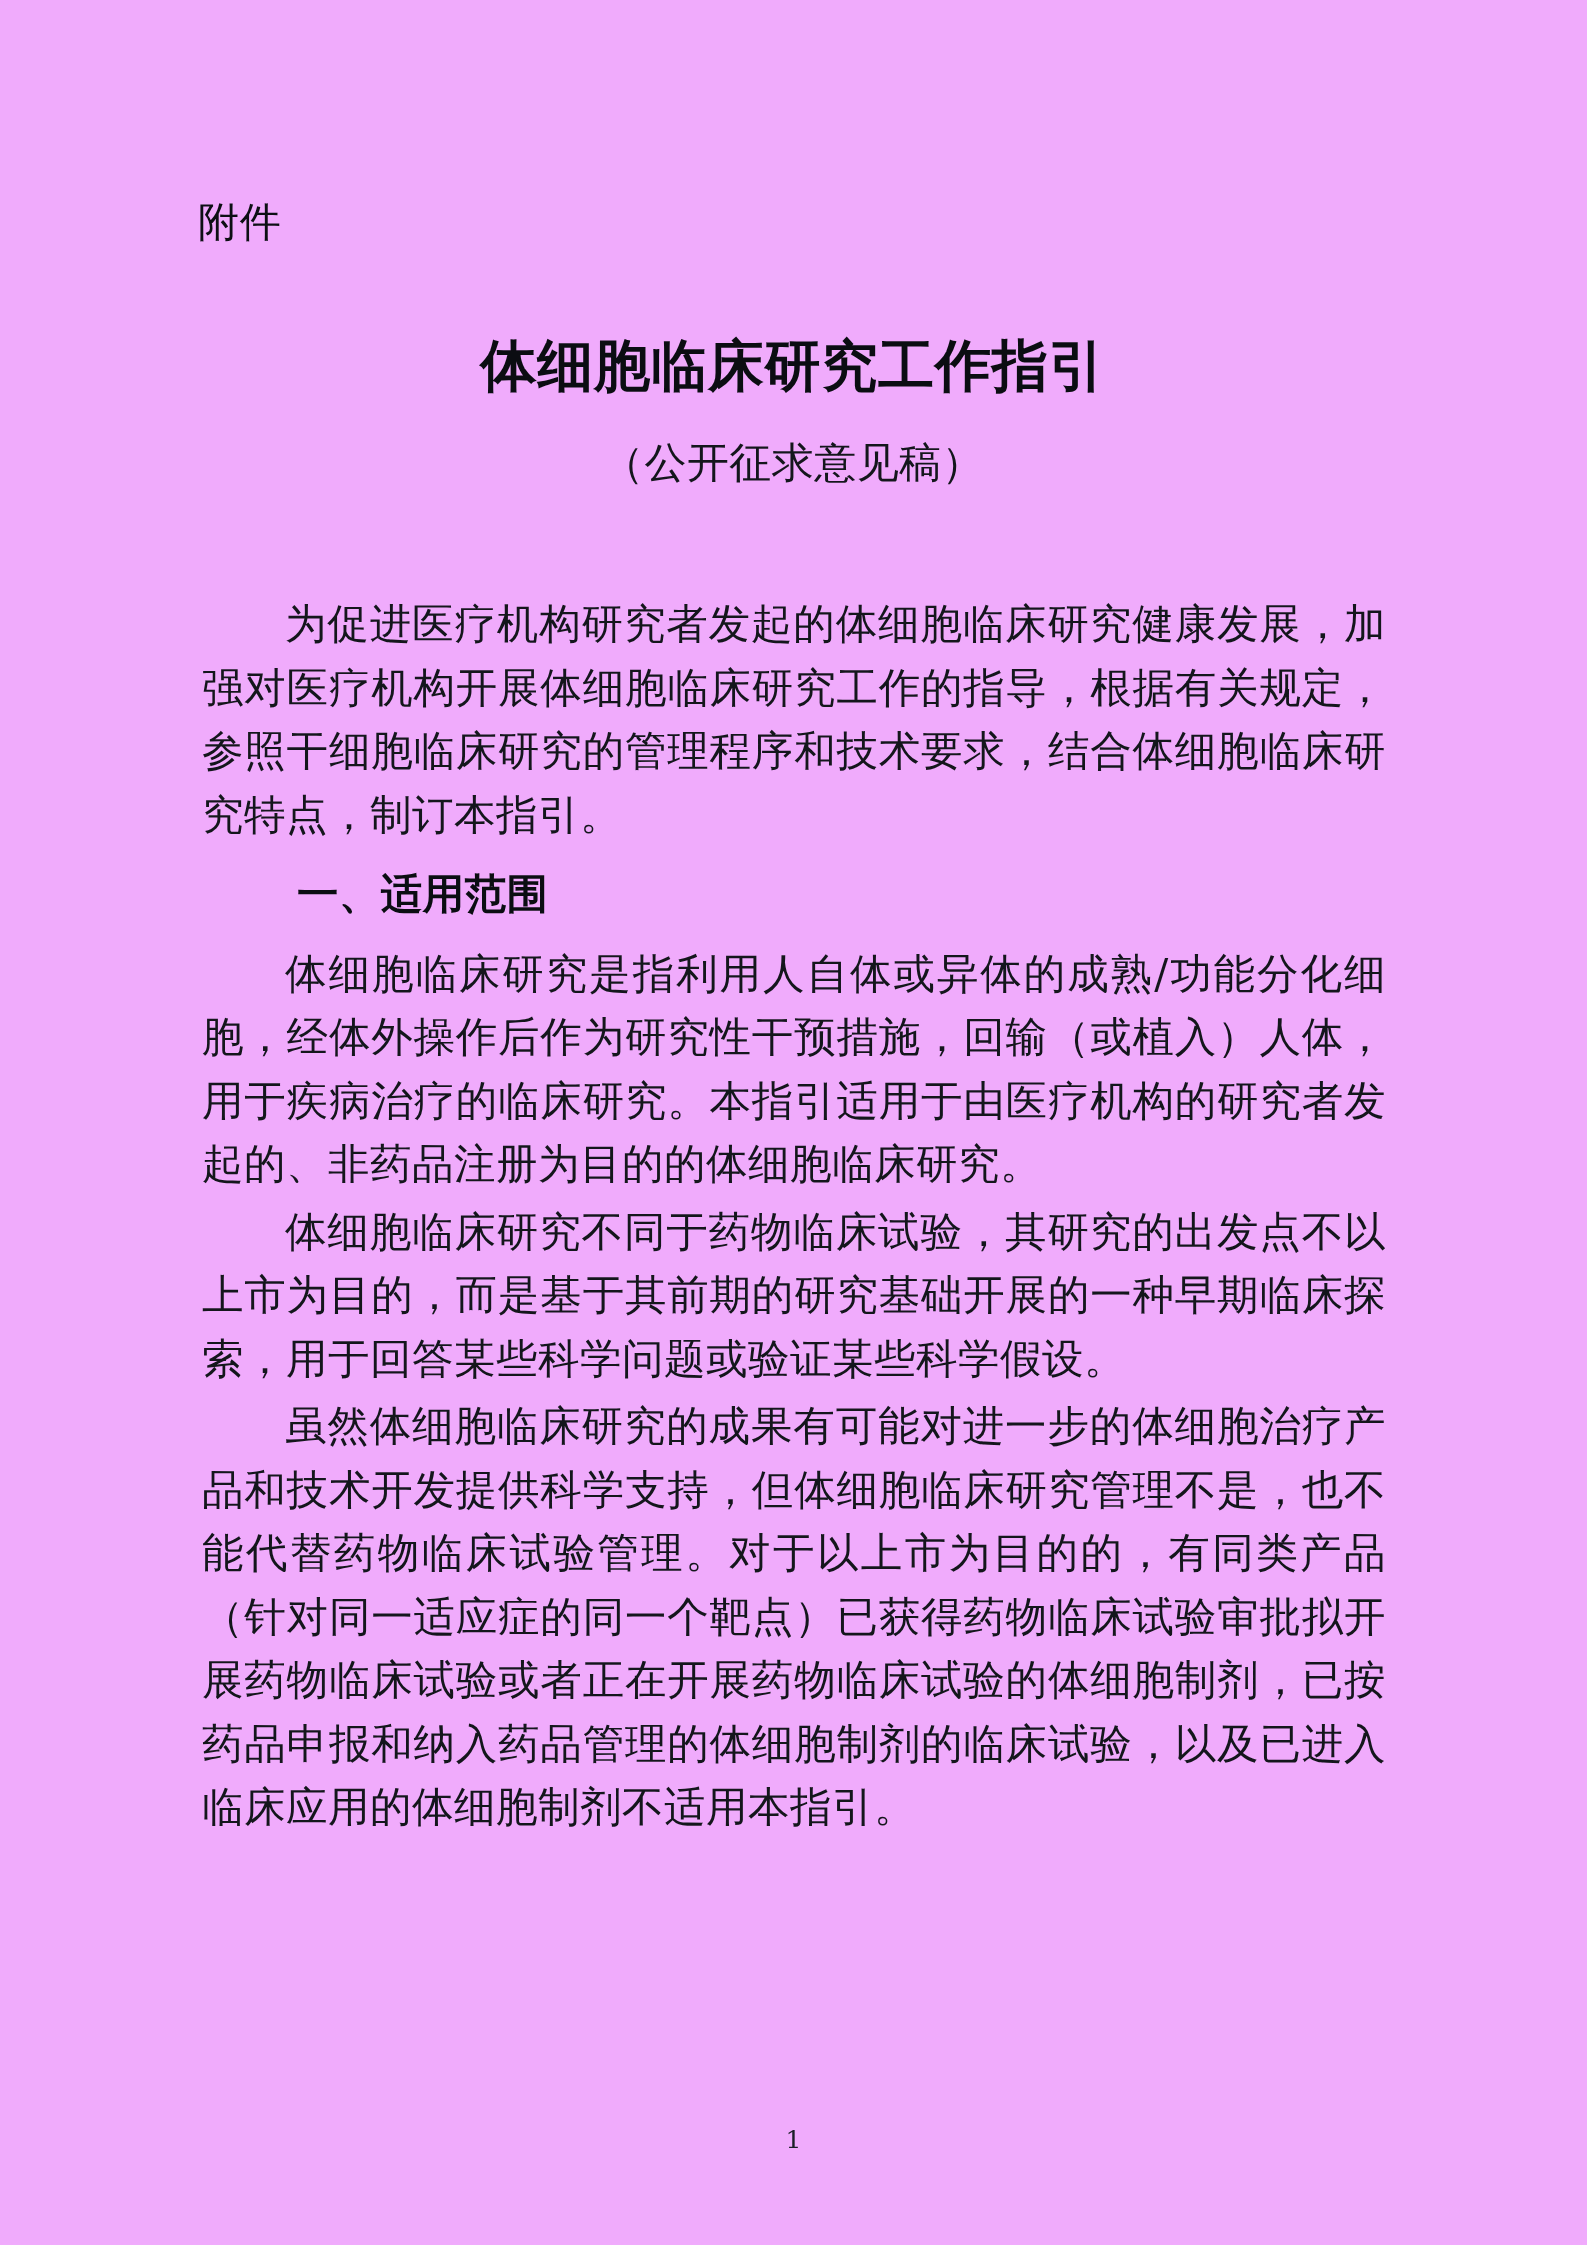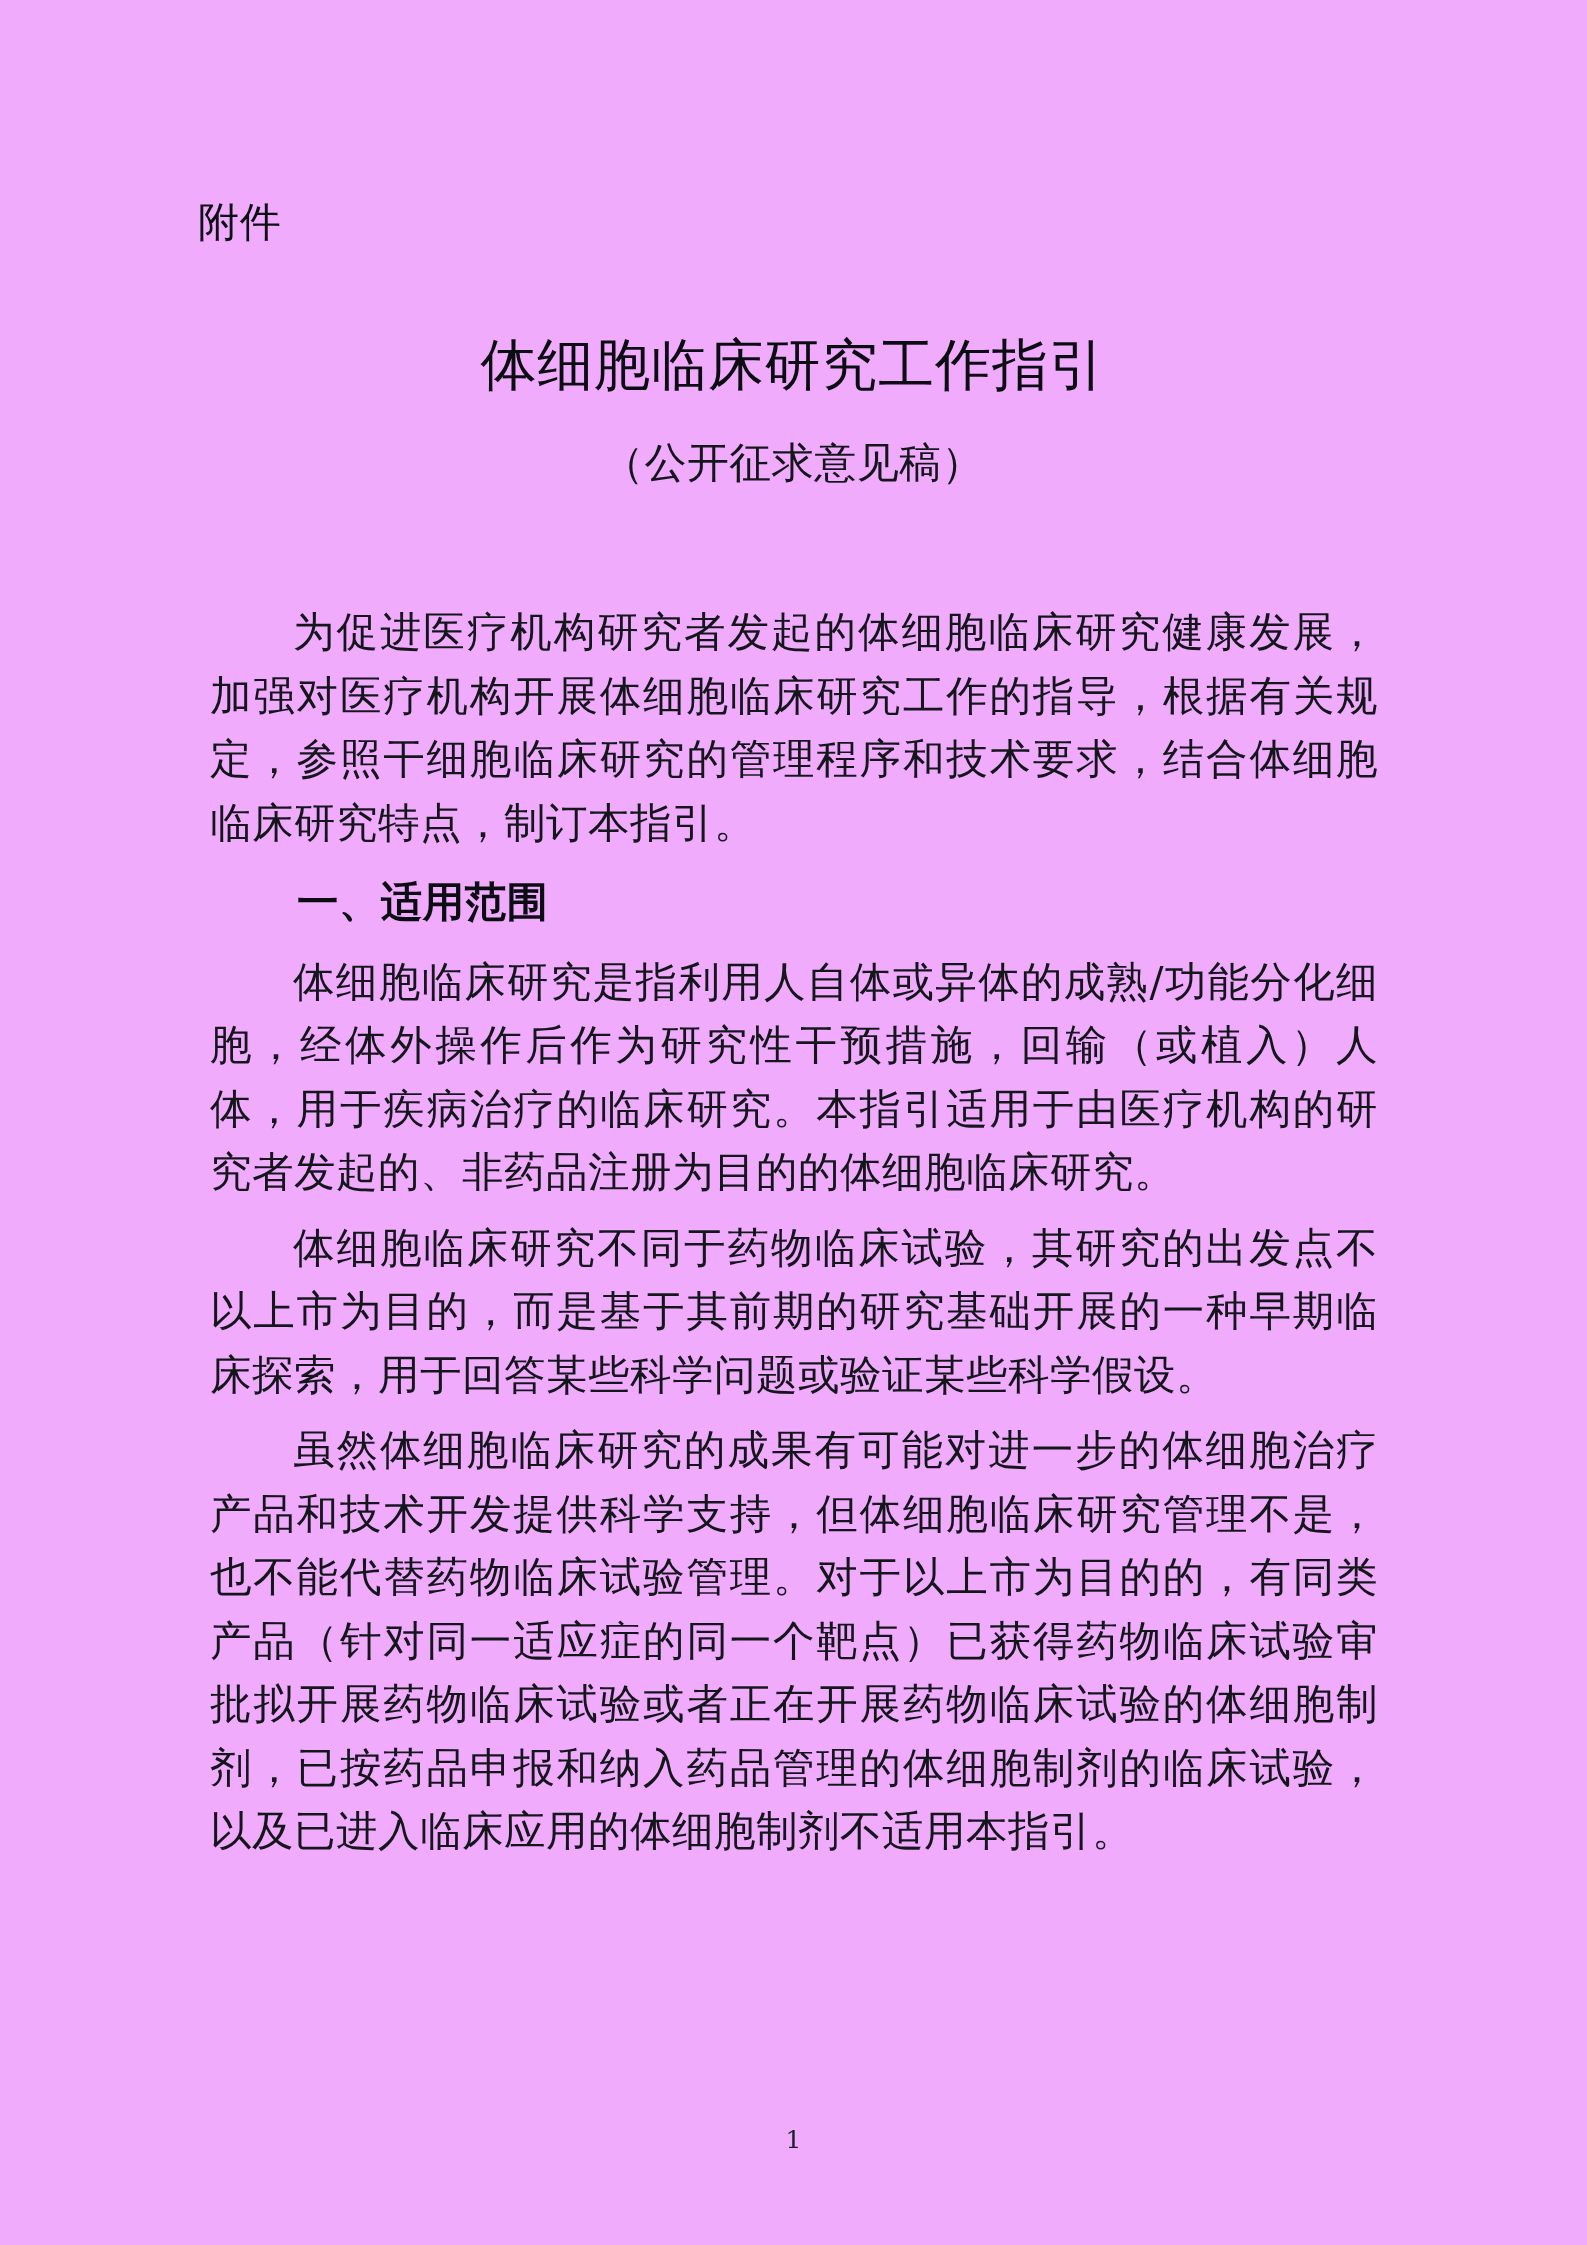--- a/index.html
+++ b/index.html
@@ -36,21 +36,21 @@
   }
 
   
   .doc-title {
     position: absolute;
     left: 198px;
     top: 332px;
     width: 1190px;
     text-align: center;
     font-family: "DejaVu Serif", "Liberation Serif", serif;
-    font-weight: 400;
+    font-weight: 700;
     font-size: 56px;
     line-height: 1.18;
     letter-spacing: 0.015em;
     color: #0b0d12;
   }
 
   .doc-subtitle {
     position: absolute;
     left: 198px;
     top: 437px;
@@ -73,21 +73,21 @@
 
   .para {
     font-family: "DejaVu Serif", "Liberation Serif", serif;
     font-size: 41.5px;
     line-height: 63.5px;
     text-align: justify;
     text-justify: inter-ideograph;
     text-indent: 2em;
     letter-spacing: 0.012em;
     color: #14161c;
-    margin: 12px;
+    margin: 4px;
     word-break: break-all;
   }
 
   .section-heading {
     font-family: "DejaVu Sans", "Liberation Sans", sans-serif;
     font-weight: 700;
     font-size: 41.5px;
     line-height: 63.5px;
     text-indent: 2em;
     letter-spacing: 0.01em;

